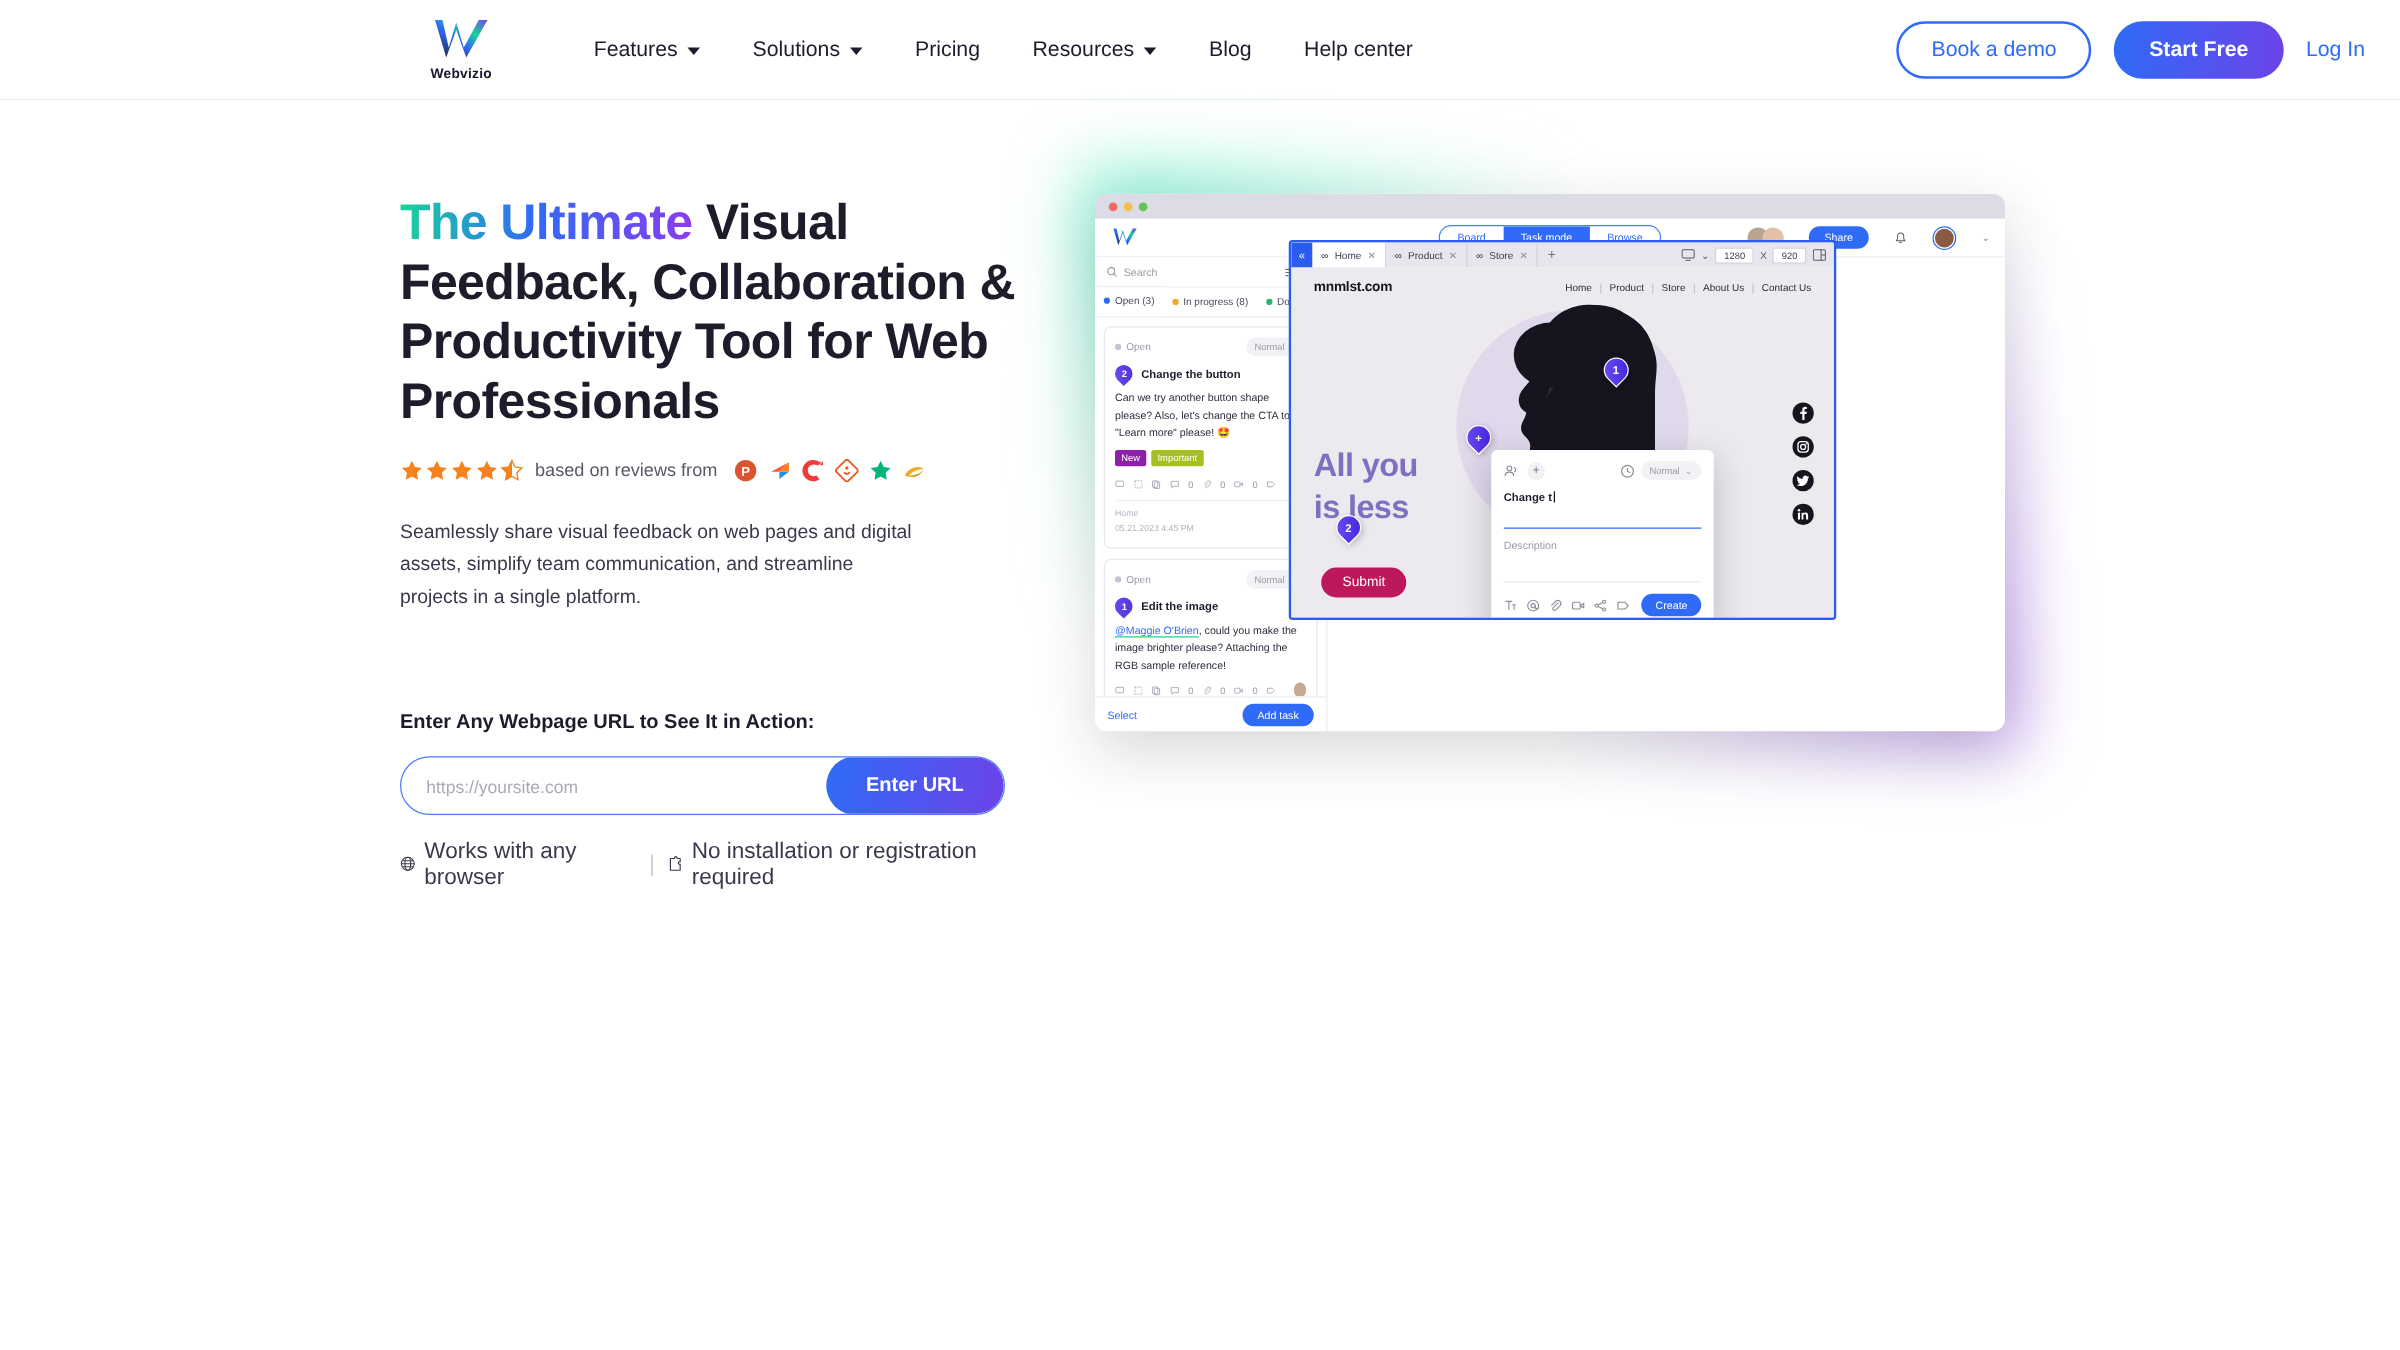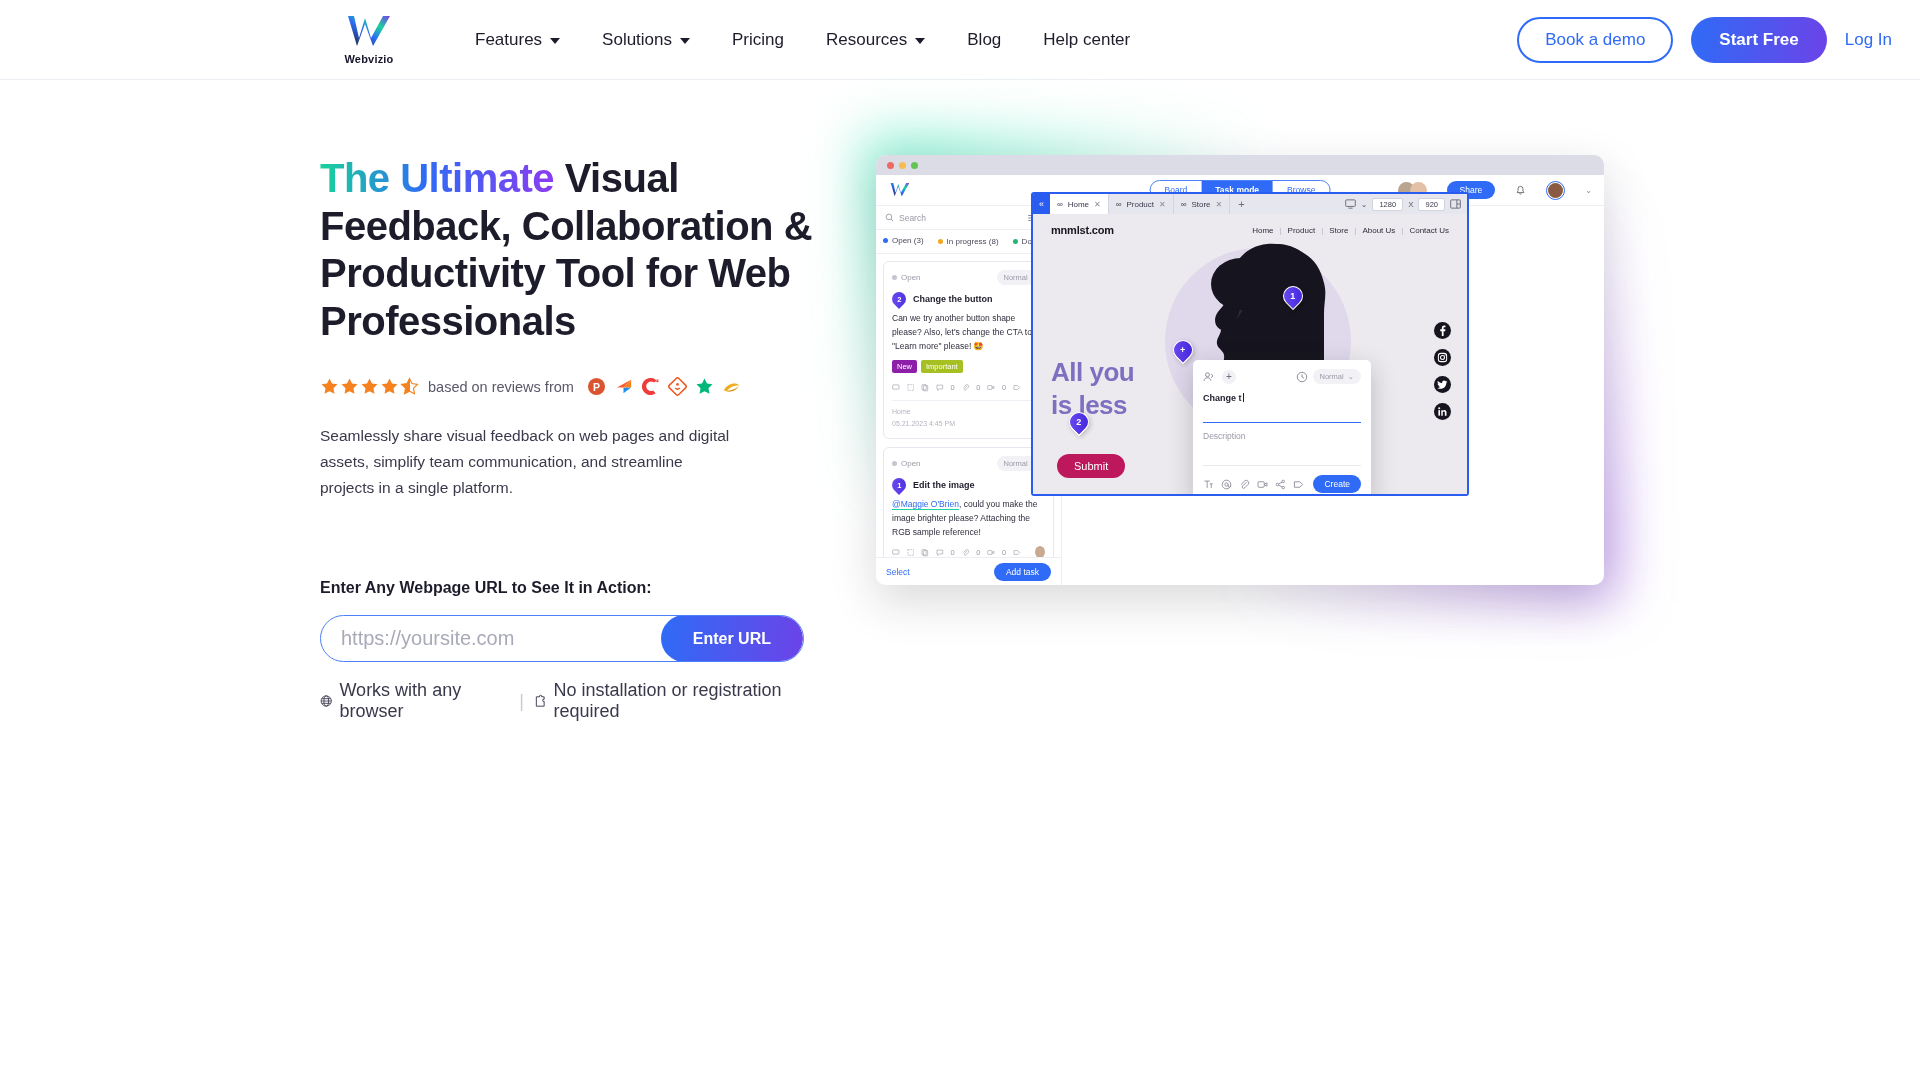--- a/index.html
+++ b/index.html
@@ -52,21 +52,21 @@
     cursor: pointer; white-space: nowrap;
   }
   .login-link { color: #2f6bf6; font-size: 17px; cursor: pointer; white-space: nowrap; }
 
   
   .hero { display: flex; padding: 75px 0 0 320px; position: relative; }
   .hero-left { width: 500px; flex: none; }
 
   h1.headline {
     font-size: 40px; line-height: 1.19; font-weight: 700;
-    letter-spacing: -0.5px; color: #1d1c2b; margin-bottom: 32px;
+    letter-spacing: -0.5px; color: #1d1c2b; margin-bottom: 22px;
   }
   .grad-text {
     background: linear-gradient(90deg,#19d39a 0%, #2f6bf6 45%, #8b3cf0 100%);
     -webkit-background-clip: text; background-clip: text; color: transparent;
   }
 
   .rating-row { display: flex; align-items: center; gap: 9px; margin-bottom: 27px; }
   .stars { display: flex; gap: 1px; }
   .review-text { font-size: 14.5px; color: #595869; }
   .review-logos { display: flex; align-items: center; gap: 8px; margin-left: 4px; }
@@ -76,21 +76,21 @@
     width: 420px; margin-bottom: 78px;
   }
 
   .form-label { font-size: 16px; font-weight: 700; color: #1d1c2b; margin-bottom: 18px; }
   .url-form {
     width: 484px; height: 47px; border: 1.5px solid #4d7ff8; border-radius: 999px;
     display: flex; align-items: center; background: #fff; padding-left: 20px;
     overflow: hidden;
   }
   .url-input {
-    flex: 1; border: none; outline: none; font-size: 20px;
+    flex: 1; border: none; outline: none; font-size: 14px;
     color: #15803d; font-family: inherit; background: transparent;
   }
   .url-input::placeholder { color: #a9aab8; }
   .btn-enter {
     background: linear-gradient(95deg,#2f6bf6 0%, #6c43e8 100%);
     color: #fff; border: none; border-radius: 999px; height: 47px;
     padding: 0 32px; font-size: 16px; font-weight: 700;
     font-family: inherit; cursor: pointer; white-space: nowrap;
   }
   .note-row { display: flex; align-items: center; gap: 10px; margin-top: 18px; font-size: 18px; color: #3a394c; }
@@ -119,21 +119,21 @@
   .app-top {
     height: 31px; background: #fff; display: flex; align-items: center;
     padding: 0 12px; border-bottom: 1px solid #eceef3; position: relative;
   }
   .app-logo { width: 24px; height: 16px; }
   .mode-switch {
     position: absolute; left: 50%; transform: translateX(-50%);
     display: flex; border: 1px solid #4d7ff8; border-radius: 999px; overflow: hidden; height: 20px;
   }
   .mode-btn { padding: 0 14px; display: flex; align-items: center; font-size: 8.5px; color: #2f6bf6; cursor: pointer; }
-  .mode-btn.active { background: #2f6bf6; color: #fff; font-weight: 700; }
+  .mode-btn.active { background: #2f6bf6; color: #fff; font-weight: 400; }
   .app-top-right { margin-left: auto; display: flex; align-items: center; gap: 20px; }
   .av { width: 17px; height: 17px; border-radius: 50%; background: #b9a48f; display: block; }
   .av-group { display: flex; }
   .av-group .av:nth-child(2) { margin-left: -5px; background: #e3c0a8; }
   .share-btn { background: #2f6bf6; color: #fff; border-radius: 999px; font-size: 8.5px; padding: 4px 13px; cursor: pointer; }
   .av-ring { width: 19px; height: 19px; border-radius: 50%; border: 1.5px solid #2f6bf6; padding: 1px; }
   .av-ring .av { width: 100%; height: 100%; background: #8a5a42; }
 
   .app-body { display: flex; height: calc(100% - 51px); position: relative; }
 

